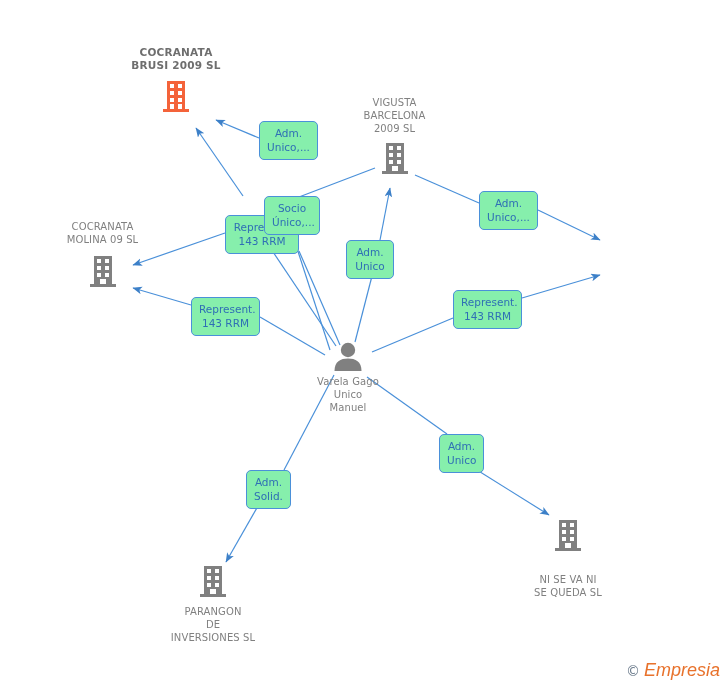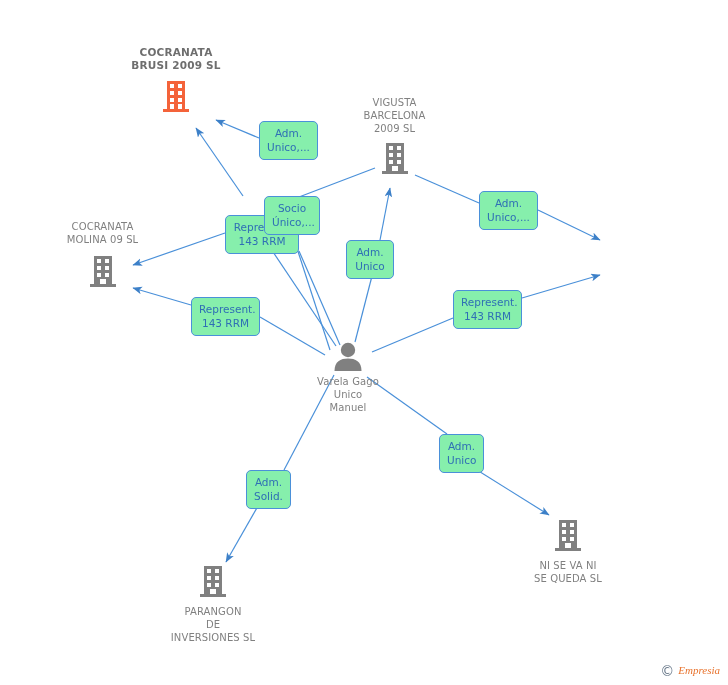--- a/index.html
+++ b/index.html
@@ -42,22 +42,22 @@
     white-space:pre-line;
     box-sizing:border-box;
   }
 
   .watermark{
     position:absolute;right:8px;bottom:6px;
     display:flex;align-items:center;gap:4px;
   }
   .wm-c{color:#6b7b8c;font-size:14px;line-height:14px;}
   .wm-text{
-    font-family:Liberation Serif, serif;
-    font-style:italic;font-size:11px;color:#e8722c;line-height:17px;
+    font-family:Liberation Sans, sans-serif;
+    font-style:italic;font-size:18px;color:#e8722c;line-height:17px;
   }
 </style>
 </head>
 <body>
 
 <div id="graph">
 
   <svg class="edges" viewBox="0 0 728 685">
     <defs>
       <marker id="arrow" markerWidth="9" markerHeight="9" refX="7.5" refY="3.2" orient="auto" markerUnits="strokeWidth">
@@ -190,21 +190,21 @@
           <rect x="8" y="5" width="4" height="4"></rect>
             <rect x="16" y="5" width="4" height="4"></rect>
           <rect x="8" y="12" width="4" height="4"></rect>
             <rect x="16" y="12" width="4" height="4"></rect>
           <rect x="8" y="19" width="4" height="4"></rect>
             <rect x="16" y="19" width="4" height="4"></rect>
           <rect x="11" y="25" width="6" height="5"></rect>
         </g>
       </svg>
     </div>
-    <div class="node-label" style="margin-top:7px;">NI SE VA NI
+    <div class="node-label" style="margin-top:21px;">NI SE VA NI
 SE QUEDA  SL</div>
   </div>
 
   <div class="node" style="left:288px;top:341px;width:120px;">
     <div class="icon-wrap">
       <svg width="34" height="30" viewBox="0 0 34 30">
         <circle cx="17" cy="9" r="7.2" fill="#808080"></circle>
         <path d="M3.5,30 C3.5,20.5 9.5,17.5 17,17.5 C24.5,17.5 30.5,20.5 30.5,30 Z" fill="#808080"></path>
       </svg>
     </div>

